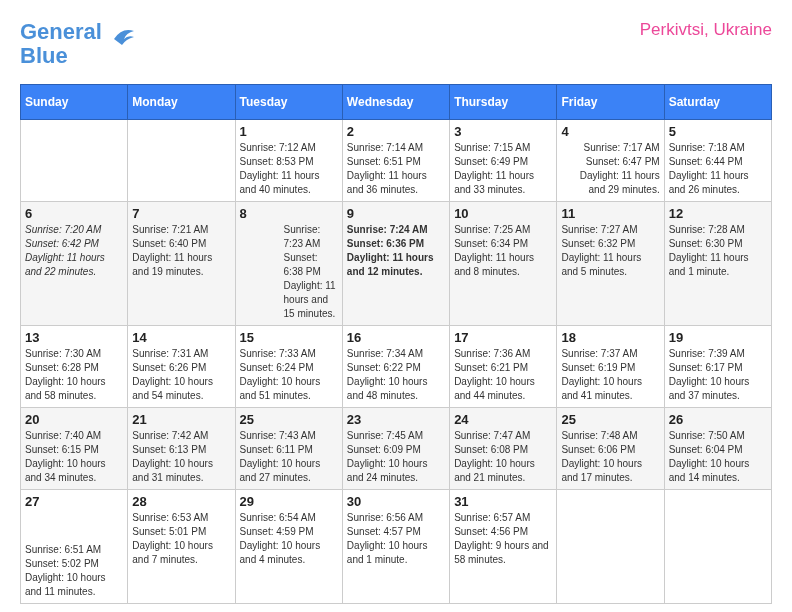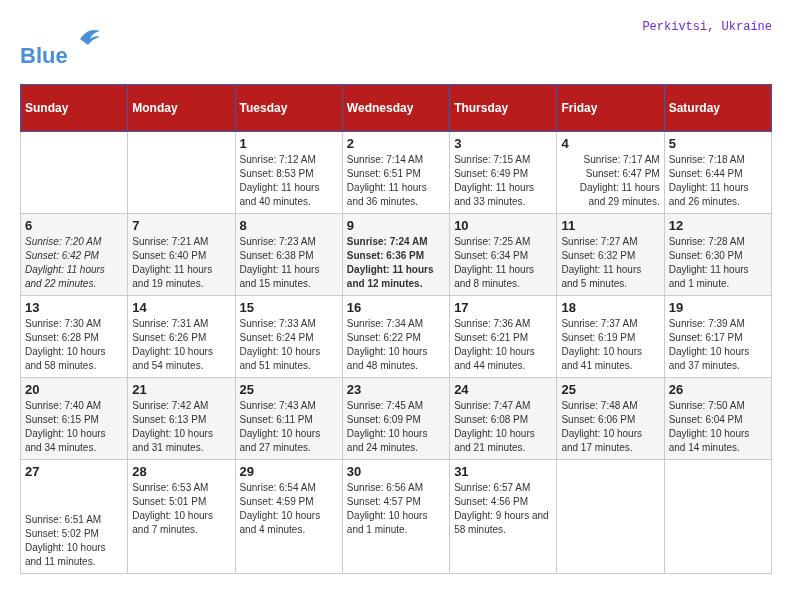--- a/index.html
+++ b/index.html
@@ -32,33 +32,32 @@
     }
     .title-block {
       text-align: right;
     }
     .month-title {
       font-size: 36px;
       color: #333;
       font-weight: 300;
     }
     .subtitle {
-      font-size: 12px;
-      color: #6d28d9;
-      font-family: Liberation Mono, monospace;
+      font-size: 17px;
+      color: #ec4899;
     }
     .calendar {
       width: 100%;
       border-collapse: collapse;
       font-size: 11px;
     }
     .calendar th {
-      background-color: #b91c1c;
+      background-color: #3b82f6;
       color: white;
-      padding: 16px 4px;
+      padding: 10px 4px;
       text-align: left;
       font-size: 12px;
       font-weight: bold;
       border: 1px solid #2a5fb5;
     }
     .calendar td {
       border: 1px solid #ccc;
       vertical-align: top;
       padding: 4px;
       width: calc(100% / 7);
@@ -83,21 +82,21 @@
       background: #fff !important;
     }
   </style>
 </head>
 <body>
 
 <div class="header">
   <div class="logo">
     <div style="display:flex; align-items:center;">
       <span class="logo-text">
-        <br><span style="color:#4a90d9;">Blue</span>
+        <span>General</span><br><span style="color:#4a90d9;">Blue</span>
       </span>
       <svg width="32" height="28" viewBox="0 0 32 28" style="margin-left:4px; margin-top:-10px;">
         <path d="M8,14 Q16,2 28,6 Q20,8 18,14 Q22,10 28,12 Q20,14 16,20 Z" fill="#4a90d9"></path>
       </svg>
     </div>
   </div>
   <div class="title-block">
     <div class="subtitle">Perkivtsi, Ukraine</div>
   </div>
 </div>
@@ -157,21 +156,21 @@
 Daylight: 11 hours and 22 minutes.</div>
         </td>
         <td>
           <div class="day-number">7</div>
           <div class="day-info" style="white-space: pre-line;">Sunrise: 7:21 AM
 Sunset: 6:40 PM
 Daylight: 11 hours and 19 minutes.</div>
         </td>
         <td>
           <div class="day-number">8</div>
-          <div class="day-info" style="white-space: pre-line;">Sunrise: 7:23 AM
+          <div class="day-info" style="white-space: pre-line; margin-left: 44px;">Sunrise: 7:23 AM
 Sunset: 6:38 PM
 Daylight: 11 hours and 15 minutes.</div>
         </td>
         <td>
           <div class="day-number">9</div>
           <div class="day-info" style="white-space: pre-line; font-weight: bold;">Sunrise: 7:24 AM
 Sunset: 6:36 PM
 Daylight: 11 hours and 12 minutes.</div>
         </td>
         <td>

